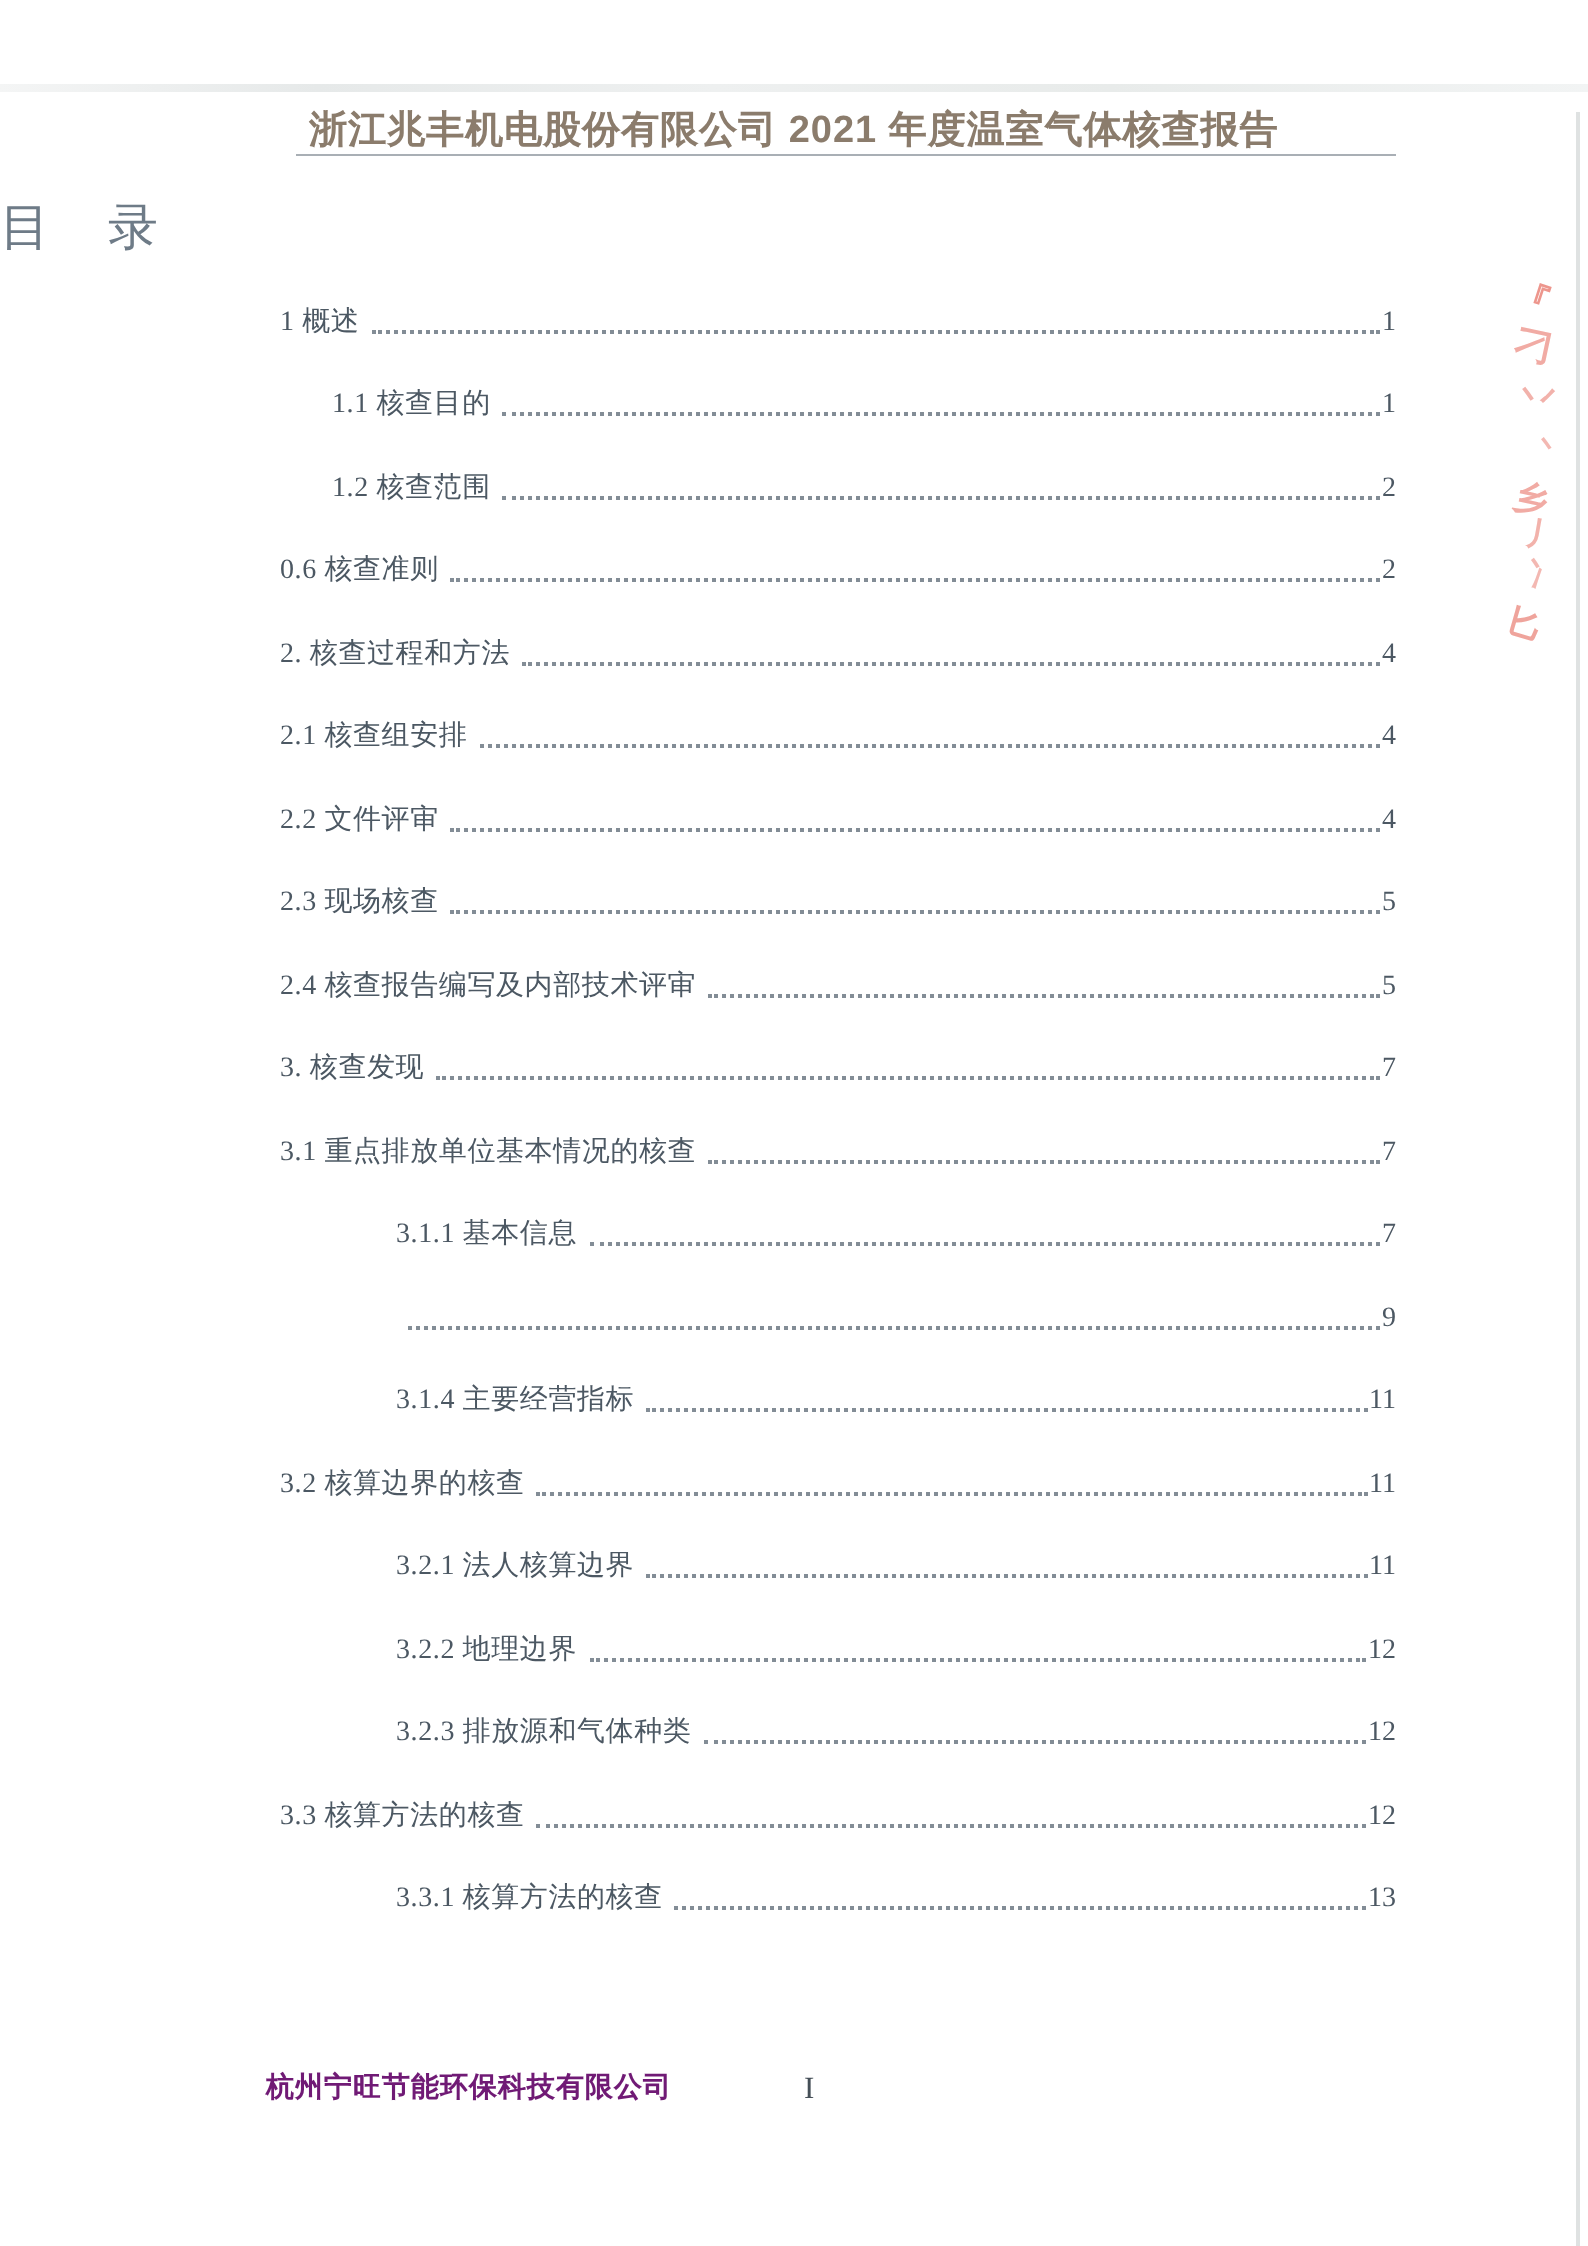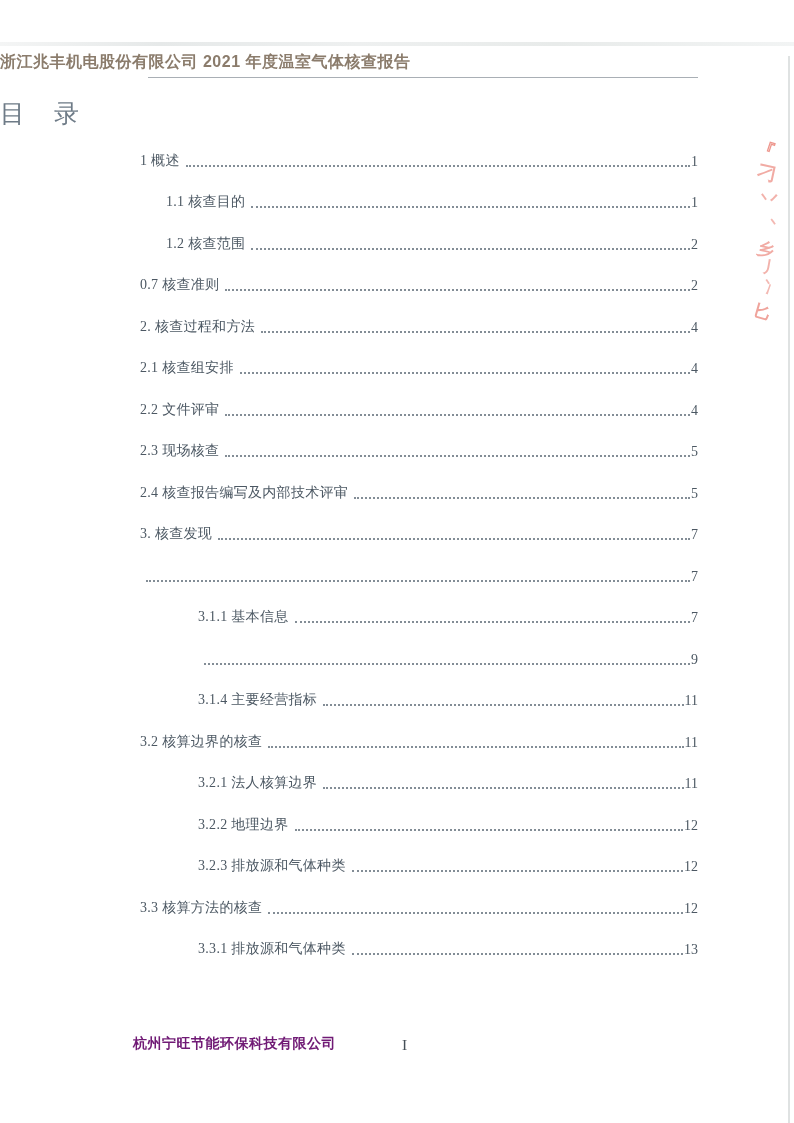--- a/index.html
+++ b/index.html
@@ -15,22 +15,23 @@
     position:absolute;top:42px;left:0;width:794px;height:4px;
     background:linear-gradient(90deg,#f4f5f5 0%,#e6e9e9 20%,#eef0f0 45%,#e8ebea 70%,#f2f4f4 100%);
   }
   .scan-right-edge{
     position:absolute;top:56px;right:4px;width:2px;height:1067px;
     background:#dfe2e2;
   }
   
   .doc-header{
     position:absolute;top:52px;left:0;width:100%;
+    text-align:center;
     font-family:"Liberation Sans",sans-serif;
-    font-size:16px;font-weight:600;
+    font-size:19px;font-weight:600;
     color:#8b7c6c;letter-spacing:.5px;
   }
   .header-rule{
     position:absolute;top:77px;left:148px;width:550px;height:0;
     border-top:1.5px solid #a9afb5;
   }
   
   .doc-title{
     position:absolute;top:97px;left:0;width:100%;
     text-align:left;
@@ -112,21 +113,21 @@
       <span class="toc-label">1.1  核查目的</span>
       <span class="toc-dots"></span>
       <span class="toc-page">1</span>
     </div>
     <div class="toc-row indent-1">
       <span class="toc-label">1.2  核查范围</span>
       <span class="toc-dots"></span>
       <span class="toc-page">2</span>
     </div>
     <div class="toc-row indent-0">
-      <span class="toc-label">0.7  核查准则</span>
+      <span class="toc-label">0.6  核查准则</span>
       <span class="toc-dots"></span>
       <span class="toc-page">2</span>
     </div>
     <div class="toc-row indent-0">
       <span class="toc-label">2.  核查过程和方法</span>
       <span class="toc-dots"></span>
       <span class="toc-page">4</span>
     </div>
     <div class="toc-row indent-0">
       <span class="toc-label">2.1  核查组安排</span>
@@ -147,20 +148,21 @@
       <span class="toc-label">2.4  核查报告编写及内部技术评审</span>
       <span class="toc-dots"></span>
       <span class="toc-page">5</span>
     </div>
     <div class="toc-row indent-0">
       <span class="toc-label">3.  核查发现</span>
       <span class="toc-dots"></span>
       <span class="toc-page">7</span>
     </div>
     <div class="toc-row indent-0">
+      <span class="toc-label">3.1  重点排放单位基本情况的核查</span>
       <span class="toc-dots"></span>
       <span class="toc-page">7</span>
     </div>
     <div class="toc-row indent-2">
       <span class="toc-label">3.1.1  基本信息</span>
       <span class="toc-dots"></span>
       <span class="toc-page">7</span>
     </div>
     <div class="toc-row indent-2">
       <span class="toc-dots"></span>
@@ -190,21 +192,21 @@
       <span class="toc-label">3.2.3  排放源和气体种类</span>
       <span class="toc-dots"></span>
       <span class="toc-page">12</span>
     </div>
     <div class="toc-row indent-0">
       <span class="toc-label">3.3  核算方法的核查</span>
       <span class="toc-dots"></span>
       <span class="toc-page">12</span>
     </div>
     <div class="toc-row indent-2">
-      <span class="toc-label">3.3.1  排放源和气体种类</span>
+      <span class="toc-label">3.3.1  核算方法的核查</span>
       <span class="toc-dots"></span>
       <span class="toc-page">13</span>
     </div>
   </div>
 
 <div class="stamp">
     <span class="f0">『</span>
     <span class="f1">刁</span>
     <span class="f2">丷</span>
     <span class="f3">丶</span>

